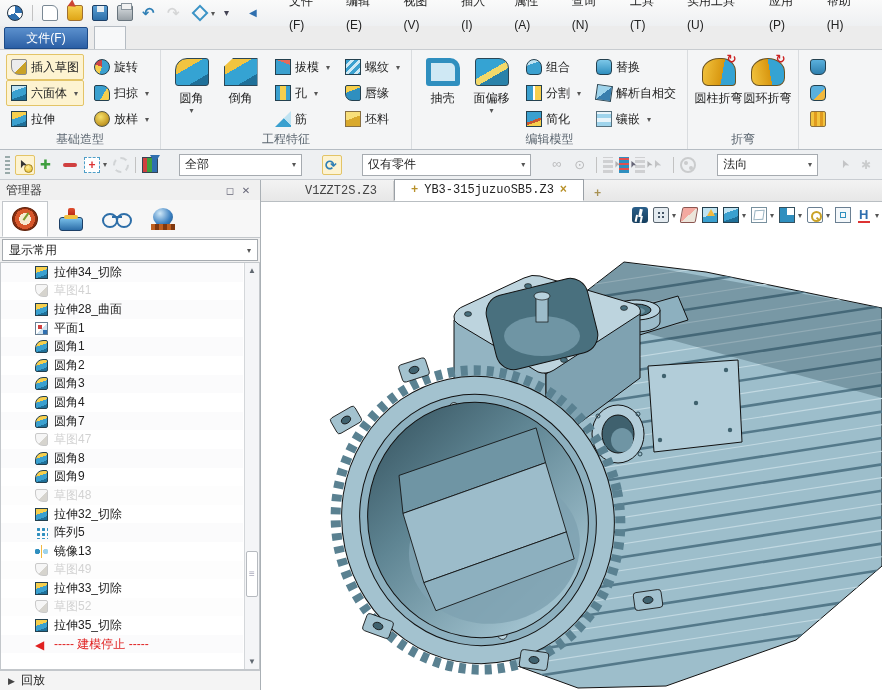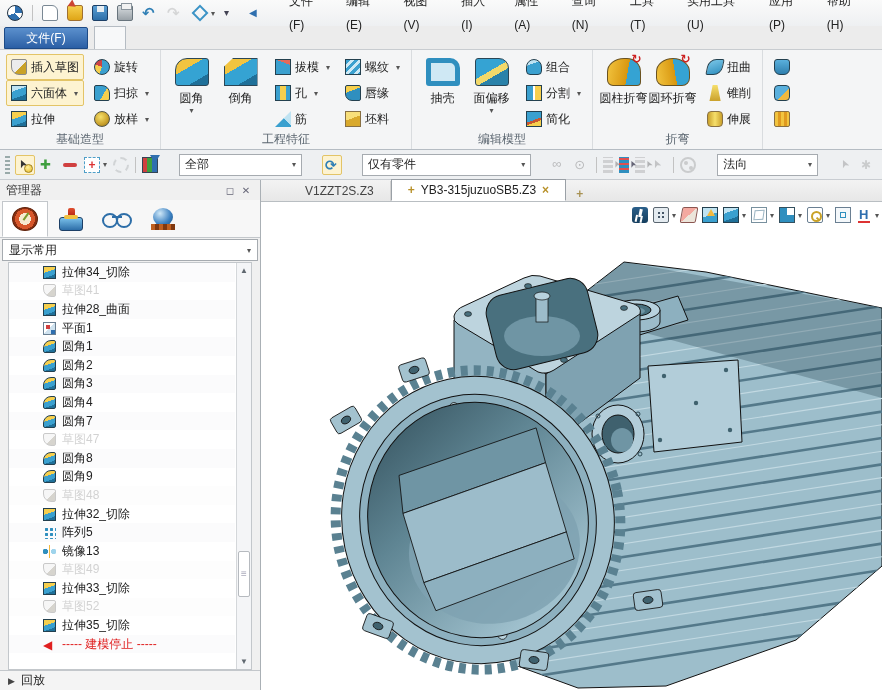--- a/index.html
+++ b/index.html
@@ -48,36 +48,36 @@
   .main { display:flex; height:510px; }
   .left { width:261px; flex:none; background:#f0f0f0; border-right:1px solid #aab0b5; display:flex; flex-direction:column; }
   .mgr-title { height:20px; display:flex; align-items:center; padding:0 6px; color:#333; }
   .mgr-title .sp { flex:1; }
   .mgr-title .wbtn { width:16px; text-align:center; color:#667; font-size:10px; }
   .mgr-tabs { height:38px; background:#f7f7f7; border-bottom:1px solid #c3c7cb; display:flex; align-items:flex-end; padding-left:2px; }
   .mtab { width:46px; height:36px; display:flex; align-items:center; justify-content:center; }
   .mtab.active { background:#fff; border:1px solid #c3c7cb; border-bottom:1px solid #fff; }
   .mgr-dd { height:22px; margin:1px 2px; background:#fff; border:1px solid #a6abb0; display:flex; align-items:center; padding:0 6px; }
   .mgr-dd .sp { flex:1; }
-  .tree { flex:1; background:#fff; border:1px solid #c3c7cb; margin:0 8px; position:relative; overflow:hidden; padding-right:16px; }
+  .tree { flex:1; background:#fff; border:1px solid #c3c7cb; margin:0 0; position:relative; overflow:hidden; padding-right:16px; }
   .trow { height:18.6px; display:flex; align-items:center; padding-left:34px; gap:6px; }
   .trow:nth-child(odd) { background:#fbfbfc; }
   .trow .ic { width:13px; height:13px; }
   .trow.red .tlbl { color:#e01f1f; }
   .trow.dim .tlbl { color:#9d9d9d; }
   .vscroll { position:absolute; top:0; right:0; bottom:0; width:15px; background:#f4f5f7; border-left:1px solid #d4d7da; }
   .varr { height:15px; text-align:center; font-size:8px; color:#606870; line-height:15px; }
   .varr.dn { position:absolute; bottom:0; left:0; right:0; }
   .vthumb { position:absolute; top:71%; left:1px; right:1px; height:46px; background:#fff; border:1px solid #b6babf; border-radius:2px; }
   .vthumb::after { content:"≡"; position:absolute; inset:0; text-align:center; color:#aab; font-size:10px; line-height:44px; }
   .replay { height:20px; border-top:1px solid #c3c7cb; background:#f4f4f4; display:flex; align-items:center; gap:6px; padding:0 8px; }
   .replay .tri { font-size:9px; color:#444; }
 
   .right { flex:1; display:flex; flex-direction:column; min-width:0; }
-  .doctabs { height:22px; background:linear-gradient(#f3f3f3,#e7e7e7); border-bottom:1px solid #b9bec2; display:flex; align-items:flex-end; padding-left:28px; }
+  .doctabs { height:22px; background:linear-gradient(#f3f3f3,#e7e7e7); border-bottom:1px solid #b9bec2; display:flex; align-items:flex-end; padding-left:28px;font-family:Liberation Mono, monospace; }
   .dtab { padding:0 16px; line-height:20px; color:#444; border-right:1px solid #d2d2d2; }
   .dtab.active { background:#fff; border:1px solid #9aa0a6; border-bottom:1px solid #fff; height:22px; line-height:20px; display:flex; align-items:center; gap:6px; color:#222; }
   .gold { color:#b8912a; font-weight:bold; }
   .newtab { padding:0 10px; color:#a89254; font-weight:bold; }
 
   .viewport { flex:1; background:#fff; position:relative; overflow:hidden; }
   .hint { position:absolute; left:12px; top:22px; line-height:19px; color:#1a1a1a; font-size:12.5px; }
   .datoolbar { position:absolute; top:3px; right:2px; display:flex; align-items:center; gap:3px; }
   .model { position:absolute; right:0; bottom:0; }
 
@@ -365,48 +365,48 @@
             </div>
             <div class="sbtn arrow">
               <span class="ic ic-divide"></span>
               <span>分割</span>
             </div>
             <div class="sbtn">
               <span class="ic ic-simplify"></span>
               <span>简化</span>
             </div>
           </div>
+        <div class="scol">
+            <div class="sbtn">
+              <span class="ic ic-replace"></span>
+              <span>替换</span>
+            </div>
+            <div class="sbtn">
+              <span class="ic ic-resolve"></span>
+              <span>解析自相交</span>
+            </div>
+            <div class="sbtn arrow">
+              <span class="ic ic-emboss"></span>
+              <span>镶嵌</span>
+            </div>
+          </div>
       </div>
       <div class="glabel">编辑模型</div>
     </div>
 
     <div class="rgroup">
       <div class="gbody">
         <div class="bigrow">
             <div class="bbtn">
               <span class="ic ic-bend-cyl-big"></span>
               <span class="blbl">圆柱折弯</span>
             </div>
             <div class="bbtn">
               <span class="ic ic-bend-tor-big"></span>
               <span class="blbl">圆环折弯</span>
-            </div>
-          </div>
-        <div class="scol">
-            <div class="sbtn">
-              <span class="ic ic-twist"></span>
-              <span>扭曲</span>
-            </div>
-            <div class="sbtn">
-              <span class="ic ic-taper"></span>
-              <span>锥削</span>
-            </div>
-            <div class="sbtn">
-              <span class="ic ic-stretch"></span>
-              <span>伸展</span>
             </div>
           </div>
       </div>
       <div class="glabel">折弯</div>
     </div>
 
     <div class="rgroup" style="border-right:none">
       <div class="gbody">
         <div class="scol">
             <div class="sbtn">

